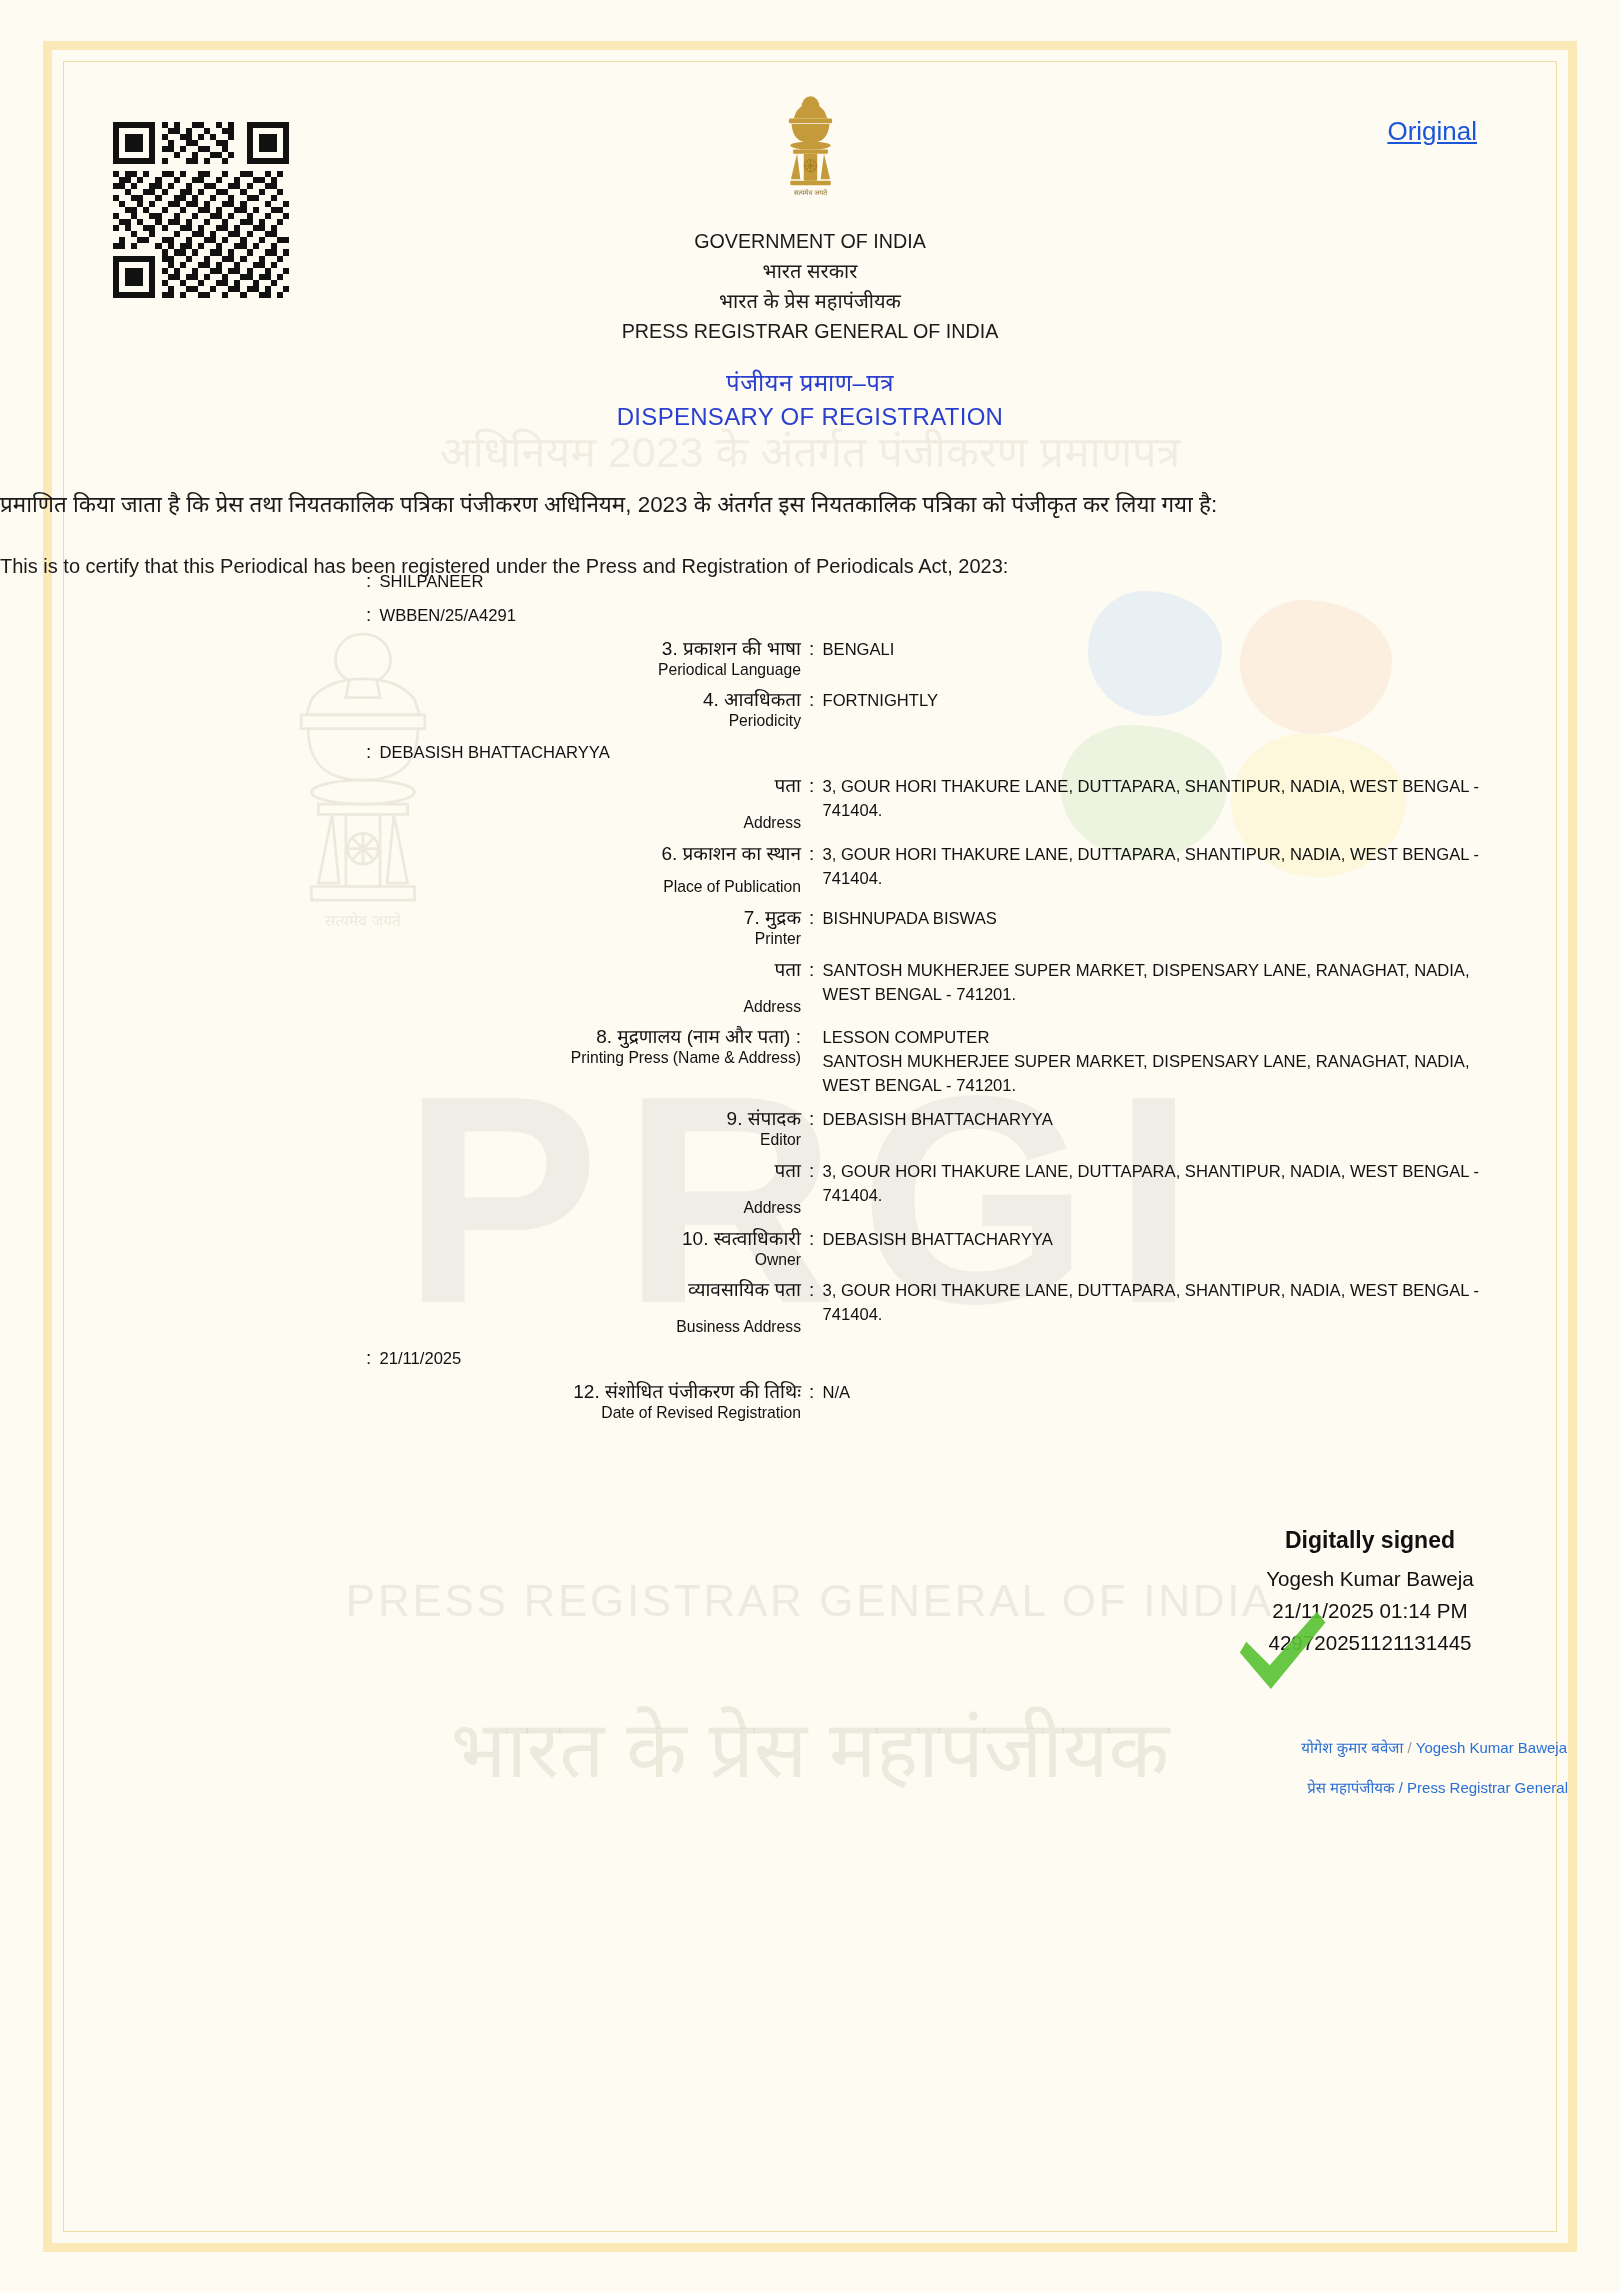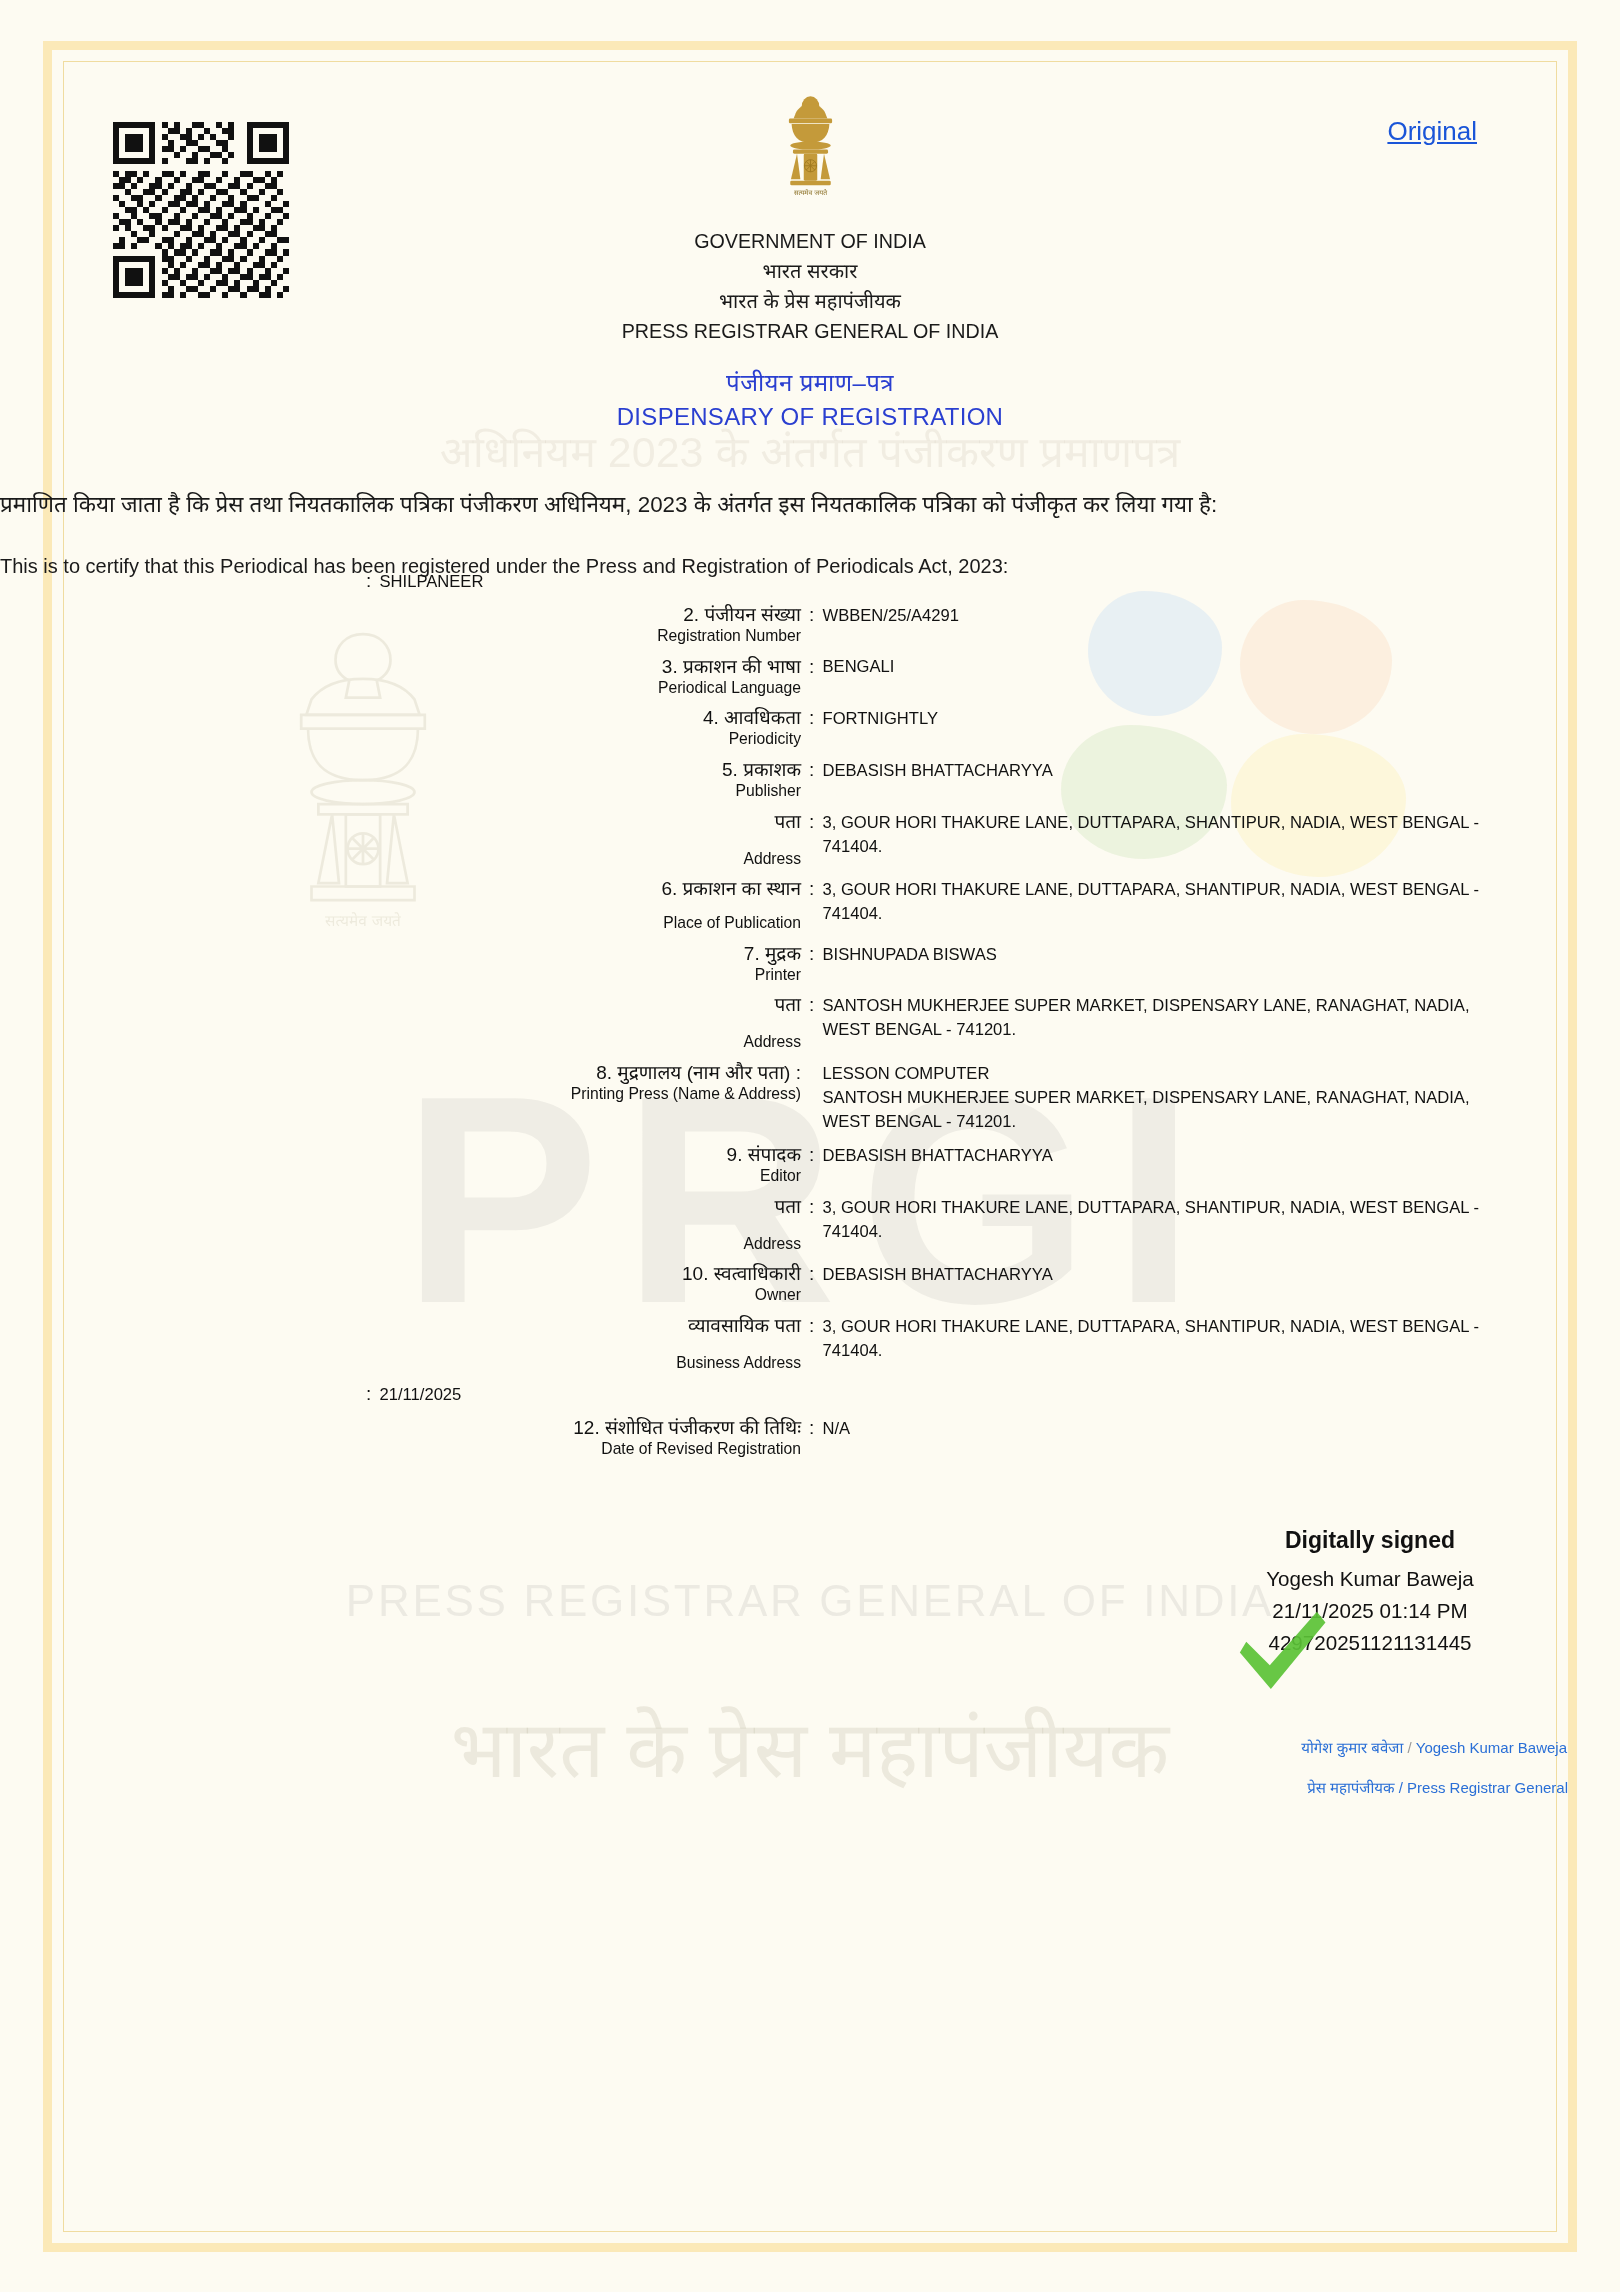--- a/index.html
+++ b/index.html
@@ -583,24 +583,20 @@
   </div>
 
   <div class="fields">
 
     <div class="field-row">
       <div class="f-colon">:</div>
       <div class="f-value">SHILPANEER</div>
     </div>
 
     <div class="field-row">
-      <div class="f-label">
-        <span class="hi"><span>2.</span> <span>पंजीयन संख्या</span></span>
-        <span class="en">Registration Number</span>
-      </div>
       <div class="f-colon">:</div>
       <div class="f-value">WBBEN/25/A4291</div>
     </div>
 
     <div class="field-row">
       <div class="f-label">
         <span class="hi"><span>3.</span> <span>प्रकाशन की भाषा</span></span>
         <span class="en">Periodical Language</span>
       </div>
       <div class="f-colon">:</div>
@@ -610,24 +606,20 @@
     <div class="field-row">
       <div class="f-label">
         <span class="hi"><span>4.</span> <span>आवधिकता</span></span>
         <span class="en">Periodicity</span>
       </div>
       <div class="f-colon">:</div>
       <div class="f-value">FORTNIGHTLY</div>
     </div>
 
     <div class="field-row">
-      <div class="f-label">
-        <span class="hi"><span>5.</span> <span>प्रकाशक</span></span>
-        <span class="en">Publisher</span>
-      </div>
       <div class="f-colon">:</div>
       <div class="f-value">DEBASISH BHATTACHARYYA</div>
     </div>
 
     <div class="field-row">
       <div class="f-label">
         <span class="hi"><span>पता</span></span>
         <span class="en" style="margin-top:16px;">Address</span>
       </div>
       <div class="f-colon">:</div>

